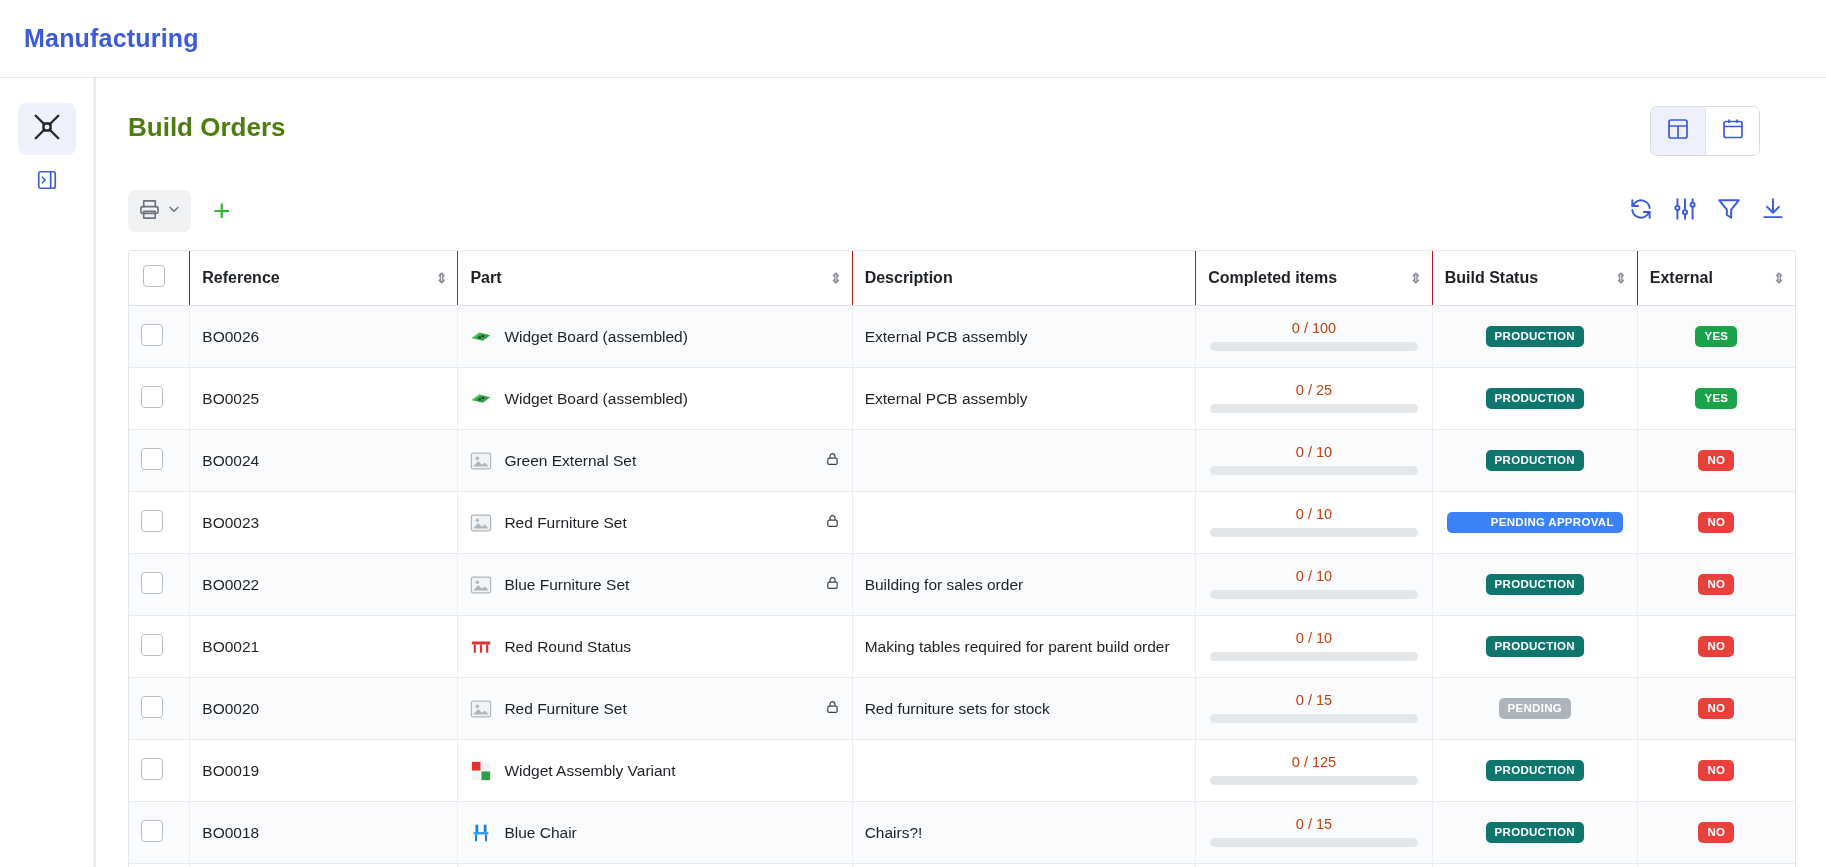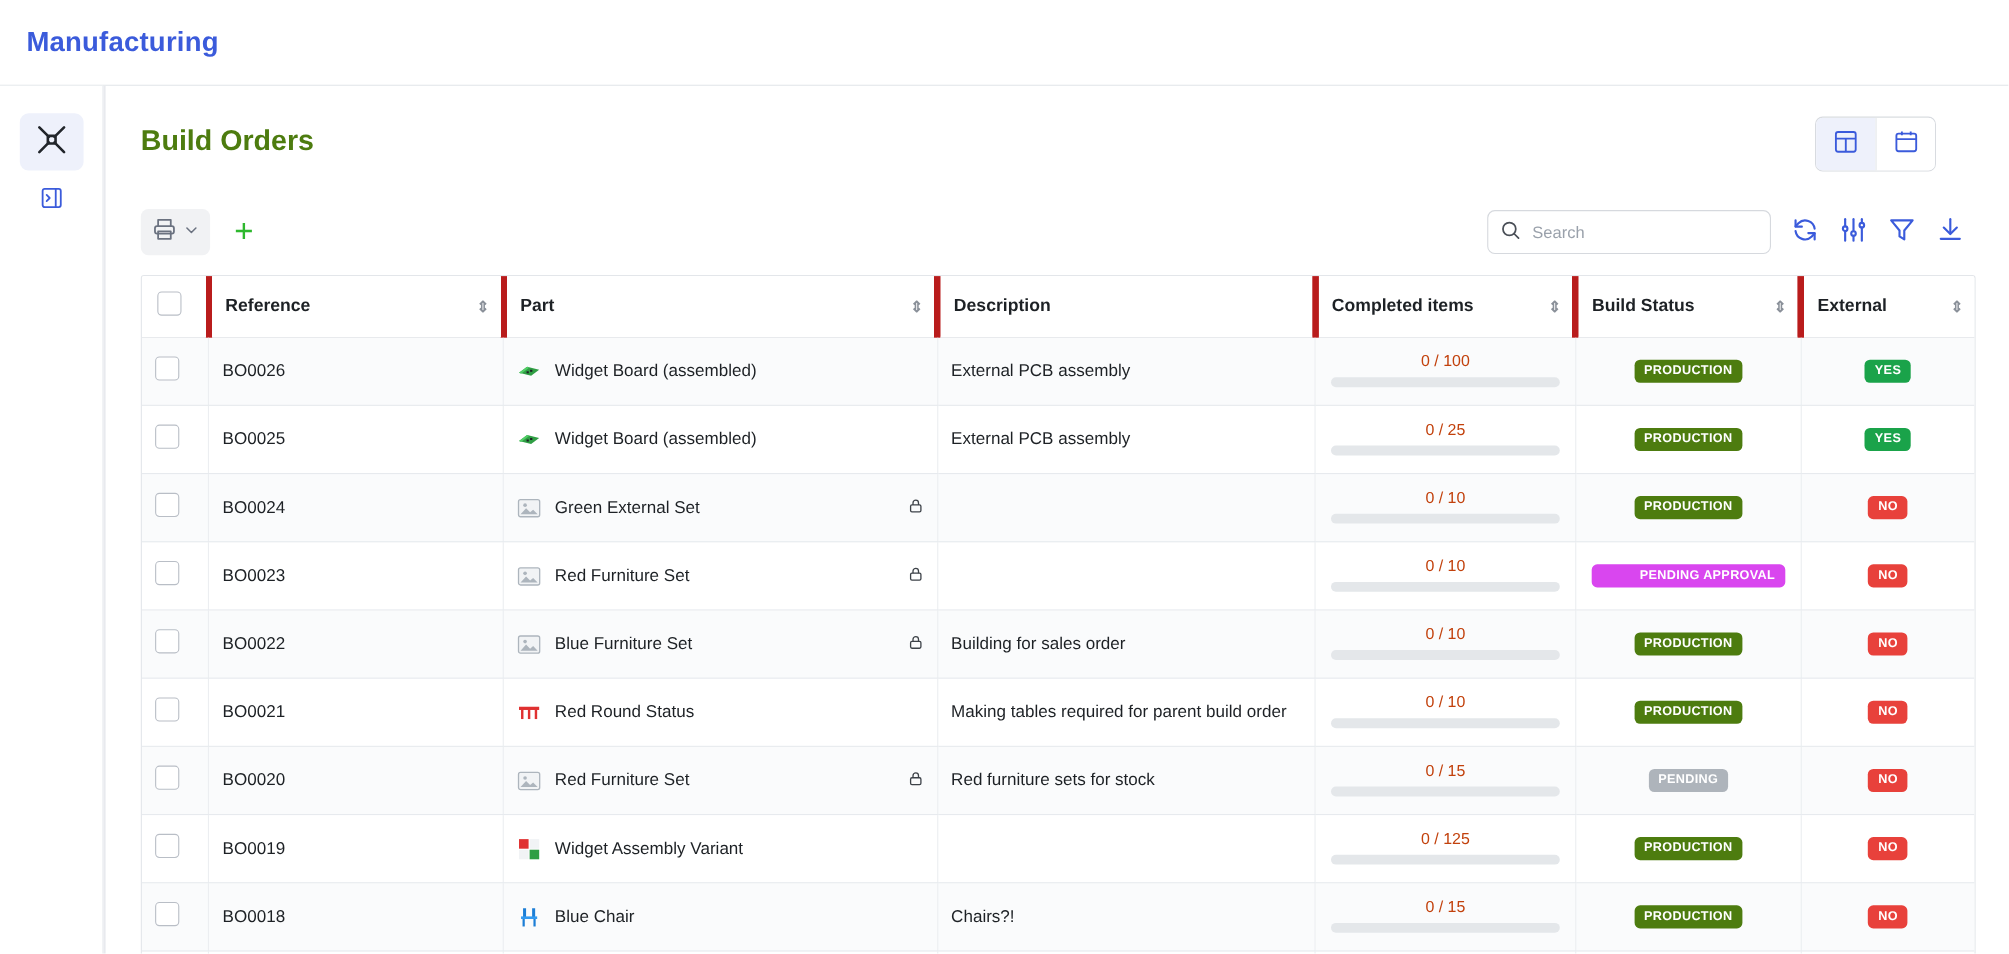--- a/index.html
+++ b/index.html
@@ -188,21 +188,21 @@
   }
   td {
     border-bottom: 1px solid #e7eaee;
     border-right: 1px solid #eceef1;
     font-size: 15.5px;
     color: #1d2125;
     padding: 10px 12px;
     vertical-align: middle;
     height: 45px;
   }
-  th { border-right: 6px solid #b91c1c; }
+  th { border-right: 1px solid #b91c1c; }
   th:last-child, td:last-child { border-right: none; }
   tr.alt td { background: #fafbfc; }
 
   .col-check { width: 54px; }
   .col-ref { width: 238px; }
   .col-part { width: 350px; }
   .col-desc { width: 305px; }
   .col-comp { width: 210px; }
   .col-status { width: 182px; }
   .col-ext { width: 140px; }
@@ -254,22 +254,22 @@
   .badge {
     display: inline-block;
     font-size: 11.5px;
     font-weight: bold;
     letter-spacing: .3px;
     color: #fff;
     border-radius: 5px;
     padding: 4px 9px;
     line-height: 1.15;
   }
-  .badge-production { background: #4d7c0f; }
-  .badge-pending-approval { background: #d946ef; padding-left: 44px; }
+  .badge-production { background: #0f766e; }
+  .badge-pending-approval { background: #3b82f6; padding-left: 44px; }
   .badge-pending { background: #aeb4bb; }
   .badge-yes { background: #1aa34a; }
   .badge-no { background: #e8413b; }
   .center { text-align: center; }
 </style>
 </head>
 <body>
 
 <div class="app">
 
@@ -342,29 +342,20 @@
             <span>
               <svg width="14" height="14" viewBox="0 0 24 24" fill="none" stroke="#6b7280" stroke-width="2.4" stroke-linecap="round" stroke-linejoin="round">
                 <polyline points="5,9 12,16 19,9"></polyline>
               </svg>
             </span>
           </div>
           <div class="plus-btn">+</div>
         </div>
 
         <div class="toolbar-right">
-          <div class="search-box">
-            <span>
-              <svg width="20" height="20" viewBox="0 0 24 24" fill="none" stroke="#4a4f57" stroke-width="1.9" stroke-linecap="round">
-                <circle cx="11" cy="11" r="7"></circle>
-                <line x1="16.2" y1="16.2" x2="21" y2="21"></line>
-              </svg>
-            </span>
-            <input type="text" placeholder="Search" style="">
-          </div>
           <div class="tool-icon">
             <span>
               <svg width="26" height="26" viewBox="0 0 24 24" fill="none" stroke="#3b5bdb" stroke-width="1.8" stroke-linecap="round" stroke-linejoin="round">
                 <path d="M20 11a8 8 0 0 0-13.6-4.6L4 9"></path>
                 <polyline points="4,4 4,9.3 9.3,9.3"></polyline>
                 <path d="M4 13a8 8 0 0 0 13.6 4.6L20 15"></path>
                 <polyline points="20,20 20,14.7 14.7,14.7"></polyline>
               </svg>
             </span>
           </div>

